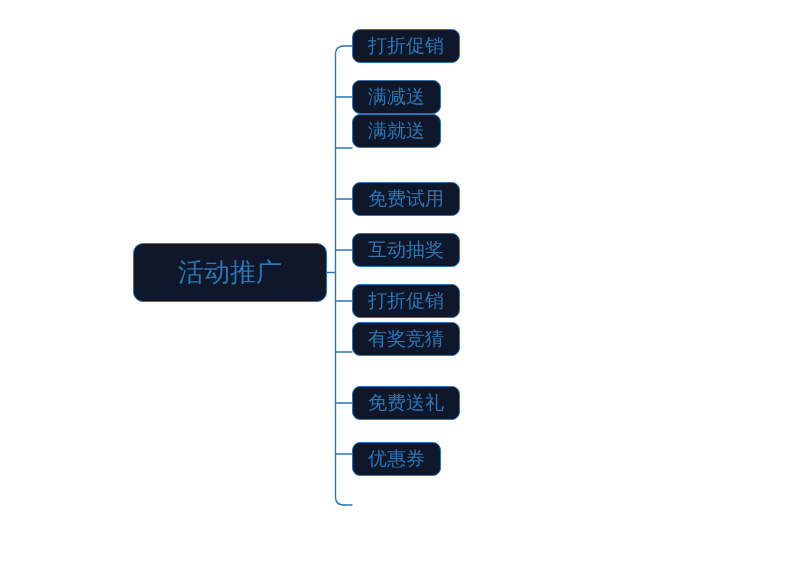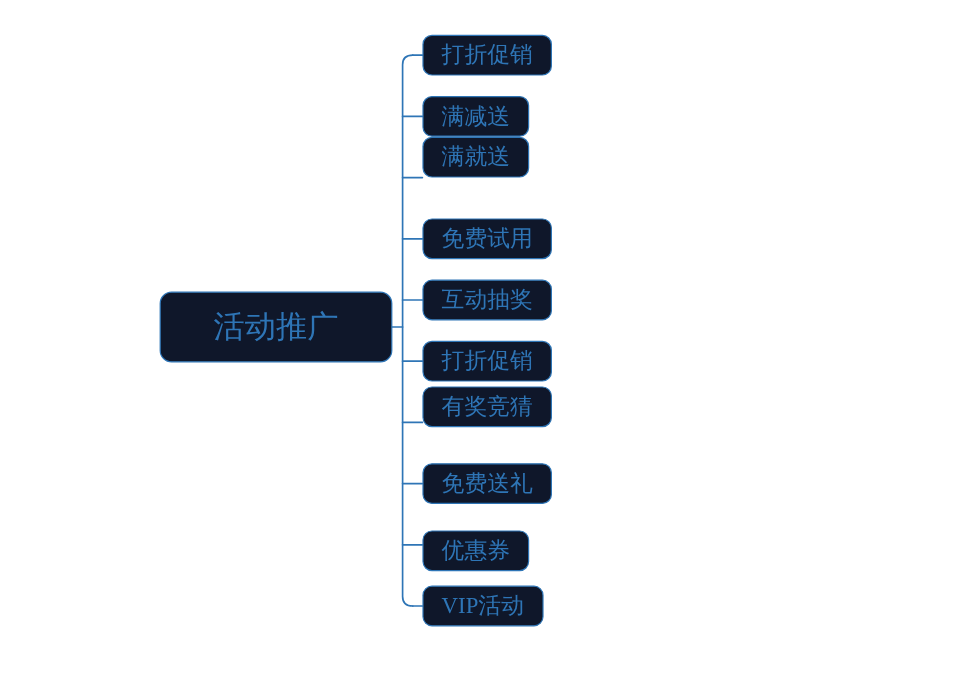--- a/index.html
+++ b/index.html
@@ -106,17 +106,14 @@
   </div>
   <div class="node child" style="top:322px">
     <span>有奖竞猜</span>
   </div>
   <div class="node child" style="top:386px">
     <span>免费送礼</span>
   </div>
   <div class="node child" style="top:442px">
     <span>优惠券</span>
   </div>
-  <div class="node child" style="top:488px">
-    <span>VIP活动</span>
-  </div>
 
 </div>
 
 </body></html>

